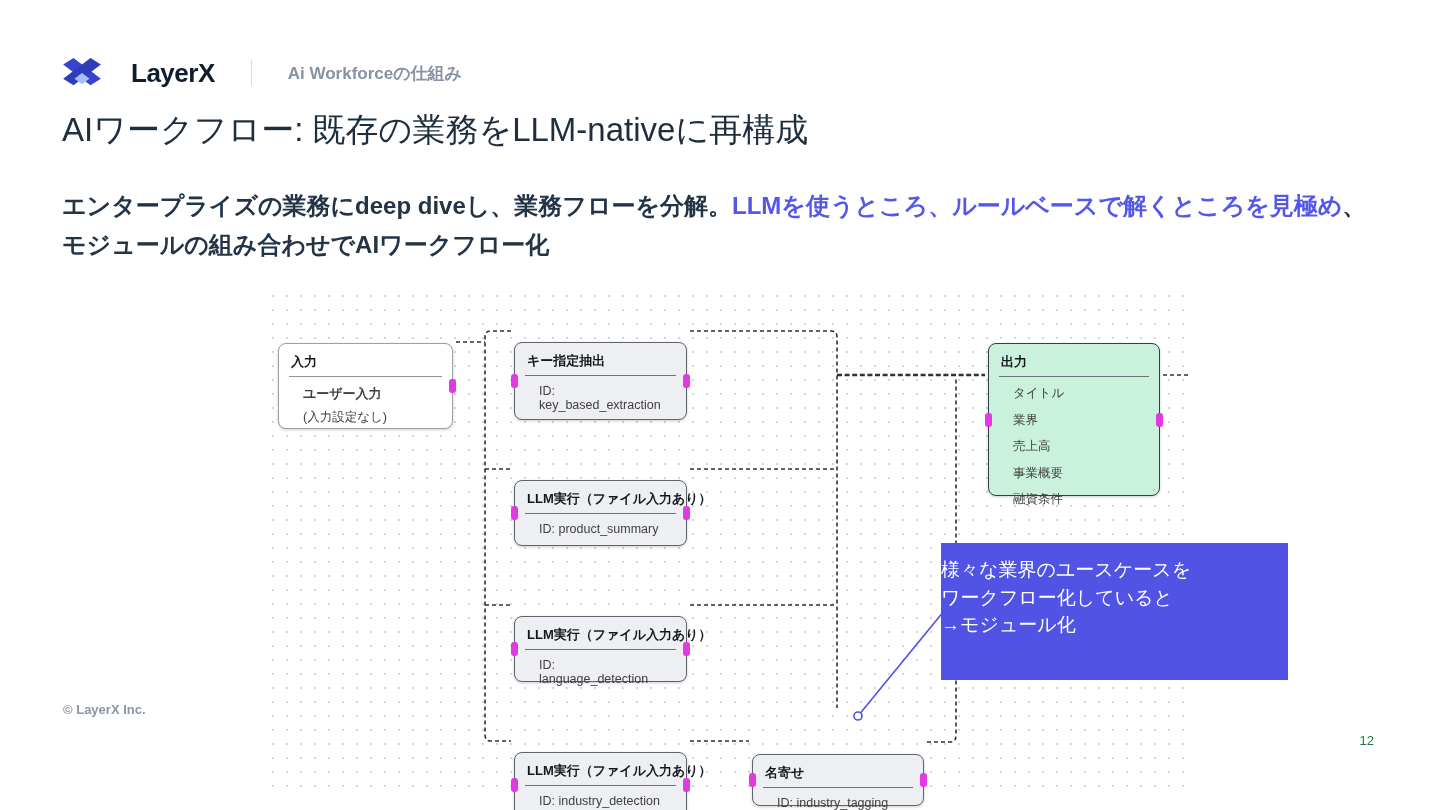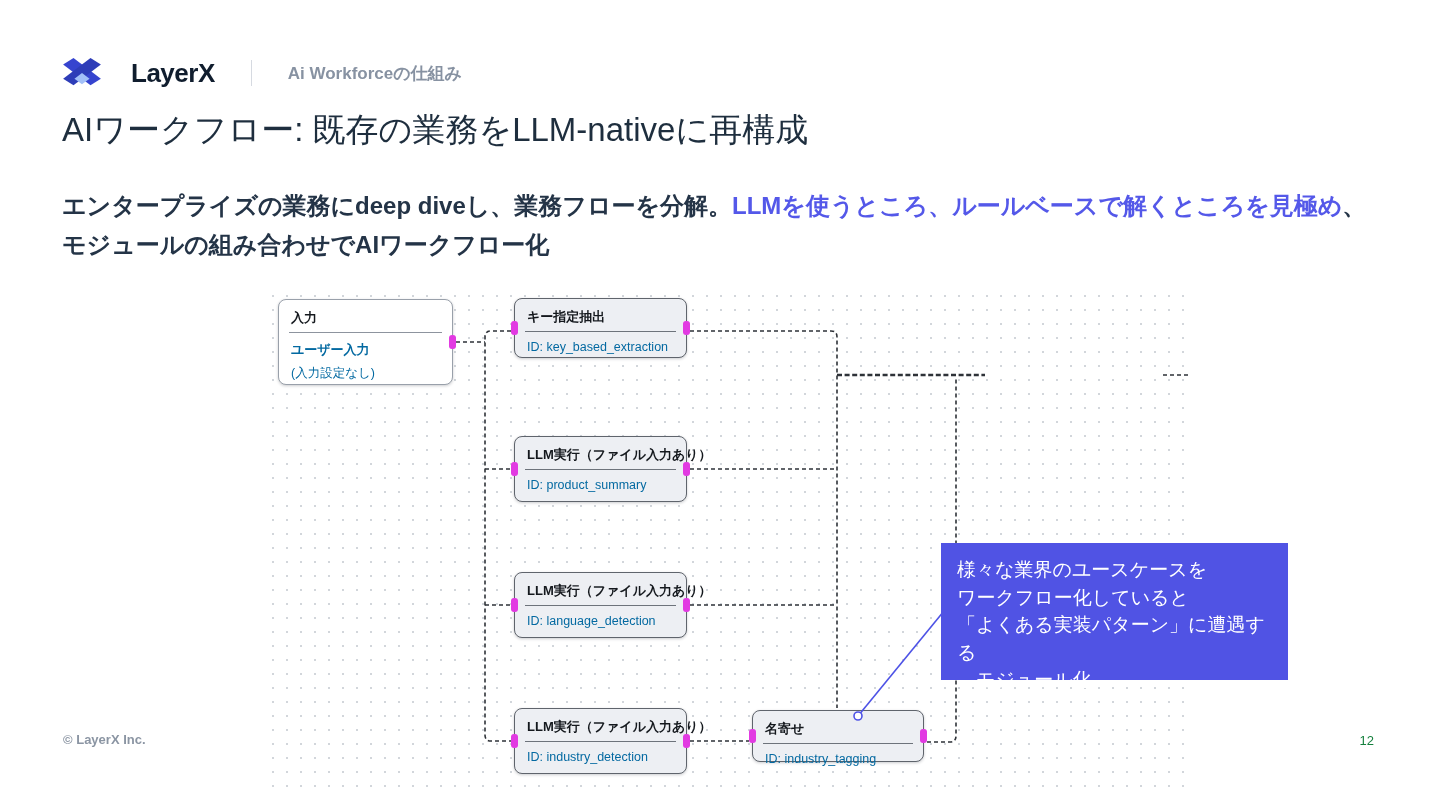--- a/index.html
+++ b/index.html
@@ -30,43 +30,43 @@
     background-size:14px 14px;background-position:4px 6px;
   }
 
   .edges{position:absolute;inset:0;width:1440px;height:810px;pointer-events:none;}
   .edge{fill:none;stroke:#2e3238;stroke-width:1.6;stroke-dasharray:4 3;}
   .edge.thick{stroke-width:2.4;stroke-dasharray:5 2.6;}
   .annot-line{fill:none;stroke:#4d52e6;stroke-width:1.6;}
   .annot-dot{fill:#ffffff;stroke:#4d52e6;stroke-width:1.6;}
 
   
-  .node{position:absolute;border-radius:8px;box-shadow:0 1px 3px rgba(20,25,35,.22);box-sizing:border-box;}
+  .node{position:absolute;border-radius:8px;box-shadow:0 1px 3px rgba(20,25,35,.22);box-sizing:border-box;margin-top:44px;}
   .node .hd{margin:0 10px;padding:9px 2px 5px;font-weight:700;font-size:13px;color:#14181d;border-bottom:1px solid #6d737b;white-space:nowrap;}
-  .node .bd{padding:8px 12px 10px;font-size:12.5px;color:#0369a1;}
+  .node .bd{padding:8px 24px 10px;font-size:12.5px;color:#404040;}
   .node.white{background:#ffffff;border:1px solid #99a0aa;}
   .node.white .hd{border-bottom-color:#8d949e;}
   .node.gray{background:#edeff3;border:1px solid #5f646c;}
   .node.green{background:#c9f1dc;border:1px solid #323d46;}
   .bd .b{font-weight:700;font-size:13px;}
   .bd .sub{margin-top:6px;font-weight:400;}
   .out-item{margin-bottom:9.5px;font-size:12.5px;}
   .out-item:last-child{margin-bottom:0;}
   .handle{position:absolute;width:7px;height:14px;background:#e23ae2;border-radius:3px;top:50%;margin-top:-7px;}
   .handle.hl{left:-4px;}
   .handle.hr{right:-4px;}
 
   
   .callout{
     position:absolute;left:941px;top:543px;width:347px;height:137px;box-sizing:border-box;
-    background:#5053e4;color:#ffffff;padding:13px 16px;font-size:19px;line-height:27.5px;font-weight:400;
+    background:#5053e4;color:#ffffff;padding:13px 0;font-size:19px;line-height:27.5px;font-weight:400;
   }
 
   
-  .footer-copy{position:absolute;left:63px;top:732px;font-size:13px;font-weight:700;color:#8b95a3;}
+  .footer-copy{position:absolute;left:63px;top:702px;font-size:13px;font-weight:700;color:#8b95a3;}
   .footer-page{position:absolute;right:66px;top:733px;font-size:13px;font-weight:400;color:#15803d;}
 </style>
 </head>
 <body>
 
 <div class="slide">
 
   <div class="header">
     <svg class="logo-mark" viewBox="0 0 40 36" aria-hidden="true">
       <polygon points="0,9 11,2 40,24 29,31" fill="#3644cf"></polygon>
@@ -103,21 +103,21 @@
 
   <div class="node white" style="left:278px;top:299px;width:175px;height:86px;">
     <div class="hd">入力</div>
     <div class="bd">
       <div class="b">ユーザー入力</div>
       <div class="sub">(入力設定なし)</div>
     </div>
     <span class="handle hr"></span>
   </div>
 
-  <div class="node gray" style="left:514px;top:298px;width:173px;height:60px;">
+  <div class="node gray" style="left:514px;top:298px;width:173px;height:78px;">
     <div class="hd">キー指定抽出</div>
     <div class="bd">ID: key_based_extraction</div>
     <span class="handle hl"></span>
     <span class="handle hr"></span>
   </div>
 
   <div class="node gray" style="left:514px;top:436px;width:173px;height:66px;">
     <div class="hd">LLM実行（ファイル入力あり）</div>
     <div class="bd">ID: product_summary</div>
     <span class="handle hl"></span>
@@ -138,29 +138,40 @@
     <span class="handle hr"></span>
   </div>
 
   <div class="node gray" style="left:752px;top:710px;width:172px;height:52px;">
     <div class="hd">名寄せ</div>
     <div class="bd">ID: industry_tagging</div>
     <span class="handle hl"></span>
     <span class="handle hr"></span>
   </div>
 
+  <div class="node green" style="left:988px;top:299px;width:172px;height:153px;">
+    <div class="hd">出力</div>
+    <div class="bd">
+      <div class="out-item">タイトル</div>
+      <div class="out-item">業界</div>
+      <div class="out-item">売上高</div>
+      <div class="out-item">事業概要</div>
+      <div class="out-item">融資条件</div>
+    </div>
+    <span class="handle hl"></span>
+    <span class="handle hr"></span>
+  </div>
 
   <svg class="edges" viewBox="0 0 1440 810" aria-hidden="true">
     <path class="annot-line" d="M944 611 L858 716"></path>
     <circle class="annot-dot" cx="858" cy="716" r="4"></circle>
   </svg>
 
   <div class="callout">
     <div>様々な業界のユースケースを</div>
     <div>ワークフロー化していると</div>
-    <div>「よくある実装パターン」に遭遇する</div>
     <div>→モジュール化</div>
   </div>
 
   <div class="footer-copy">© LayerX Inc.</div>
   <div class="footer-page">12</div>
 
 </div>
 
 </body></html>

